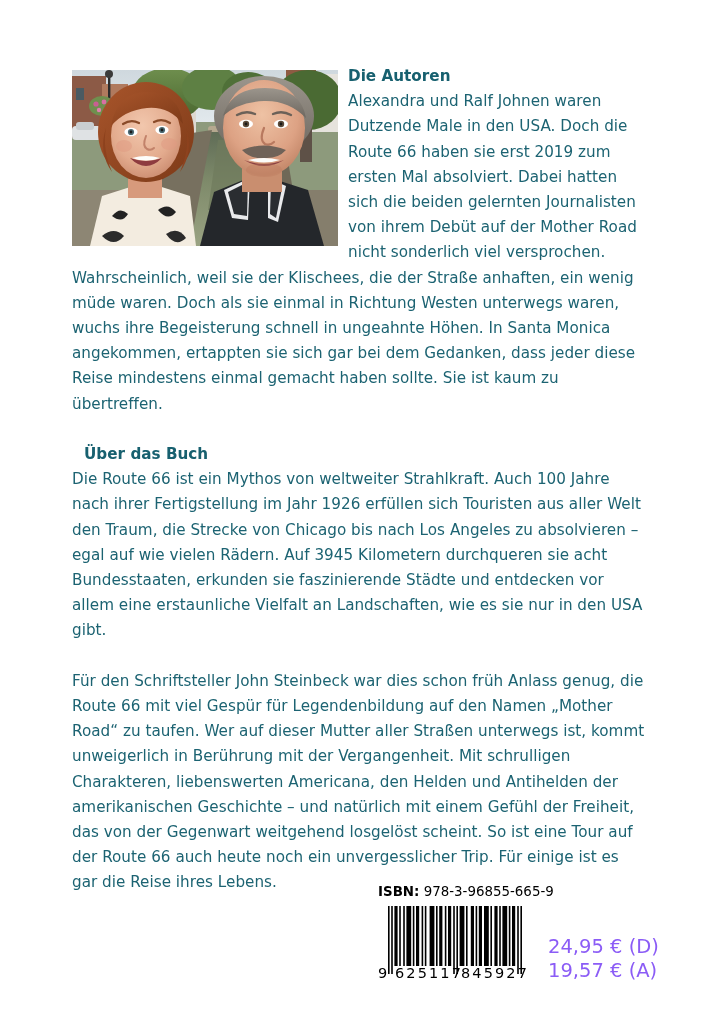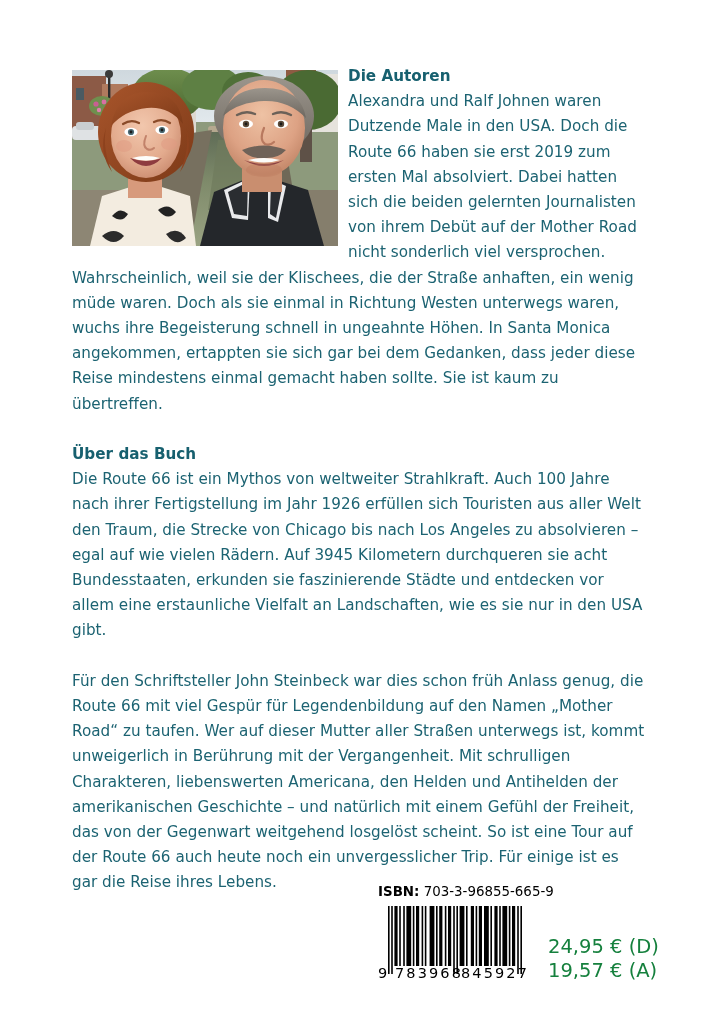--- a/index.html
+++ b/index.html
@@ -46,20 +46,21 @@
     letter-spacing: 0.02px;
     text-align: left;
   }
   .copy p {
     margin: 0;
   }
   .h-sec {
     font-weight: bold;
     color: #17606f;
     display: block;
+    padding-left: 12px;
   }
   
   .float-ph {
     float: left;
     width: 276px;
     height: 190px;
     shape-outside: inset(0);
   }
   .para-gap { height: 25.2px; }
 
@@ -85,21 +86,21 @@
     display: flex;
     align-items: flex-end;
     gap: 18px;
   }
   .barcode-wrap {
     width: 152px;
   }
   .barcode-svg { display: block; width: 152px; height: 83px; }
 
   .price-wrap {
-    color: #15803d;
+    color: #8b5cf6;
     font-size: 19.5px;
     line-height: 24px;
     padding-bottom: 2px;
     white-space: nowrap;
   }
   .price-line { display: block; }
 </style>
 </head>
 <body>
 
@@ -282,21 +283,21 @@
 
     <div class="para-gap"></div>
 
     <p>Für den Schriftsteller John Steinbeck war dies schon früh Anlass genug, die Route 66 mit viel Gespür für Legendenbildung auf den Namen „Mother Road“ zu taufen. Wer auf dieser Mutter aller Straßen unterwegs ist, kommt unweigerlich in Berührung mit der Vergangenheit. Mit schrulligen Charakteren, liebenswerten Americana, den Helden und Antihelden der amerikanischen Geschichte – und natürlich mit einem Gefühl der Freiheit, das von der Gegenwart weitgehend losgelöst scheint. So ist eine Tour auf der Route 66 auch heute noch ein unvergesslicher Trip. Für einige ist es gar die Reise ihres Lebens.</p>
   </div>
 
   <div class="barcode-block">
 
     <div class="isbn-line">
       <span class="isbn-label">ISBN:</span>
-      <span class="isbn-number">703-3-96855-665-9</span>
+      <span class="isbn-number">978-3-96855-665-9</span>
     </div>
 
     <div class="barcode-row">
 
       <div class="barcode-wrap">
         <svg class="barcode-svg" viewBox="0 0 152 83">
           <rect x="0" y="0" width="152" height="83" fill="#ffffff"></rect>
           <g fill="#000000">
 
             <rect x="10" y="2" width="1.6" height="68"></rect>
@@ -331,21 +332,21 @@
             <rect x="124.4" y="2" width="4.8" height="60"></rect>
             <rect x="130.8" y="2" width="1.6" height="60"></rect>
             <rect x="134" y="2" width="3.2" height="60"></rect>
 
             <rect x="139.2" y="2" width="1.6" height="68"></rect>
             <rect x="142.4" y="2" width="1.6" height="68"></rect>
           </g>
         </svg>
         <div style="position:relative; margin-top:-22px; height:20px; font-size:14.5px; color:#000; font-family:'DejaVu Sans','Liberation Sans',sans-serif;">
           <span style="position:absolute; left:0px; top:0;">9</span>
-          <span style="position:absolute; left:17px; top:0; letter-spacing:2.1px;">783968</span>
+          <span style="position:absolute; left:17px; top:0; letter-spacing:2.1px;">625117</span>
           <span style="position:absolute; left:83px; top:0; letter-spacing:2.1px;">845927</span>
         </div>
       </div>
 
       <div class="price-wrap">
         <span class="price-line">24,95 € (D)</span>
         <span class="price-line">19,57 € (A)</span>
       </div>
 
     </div>

